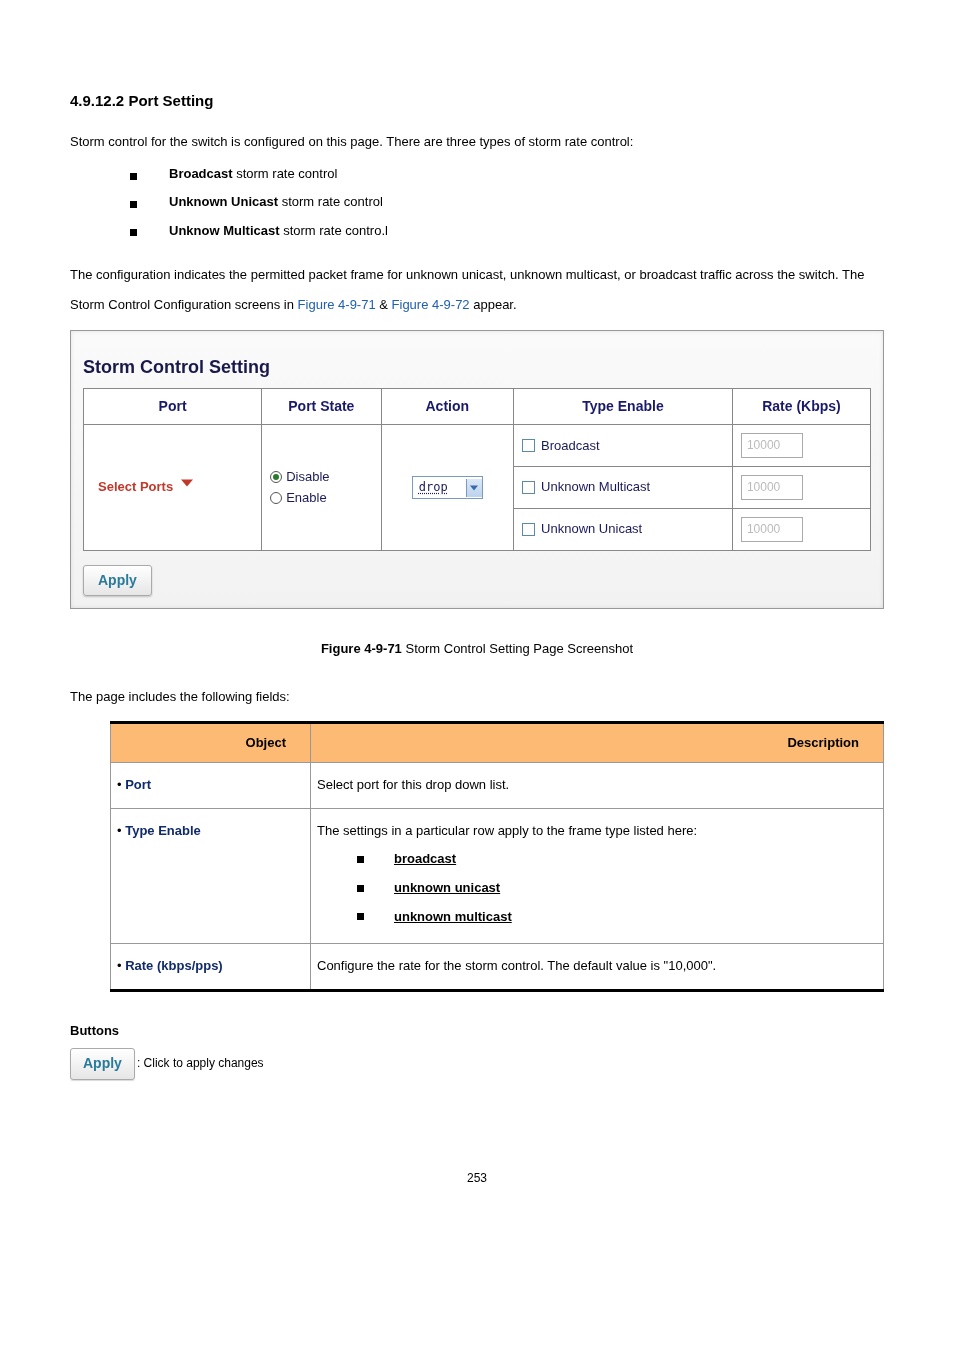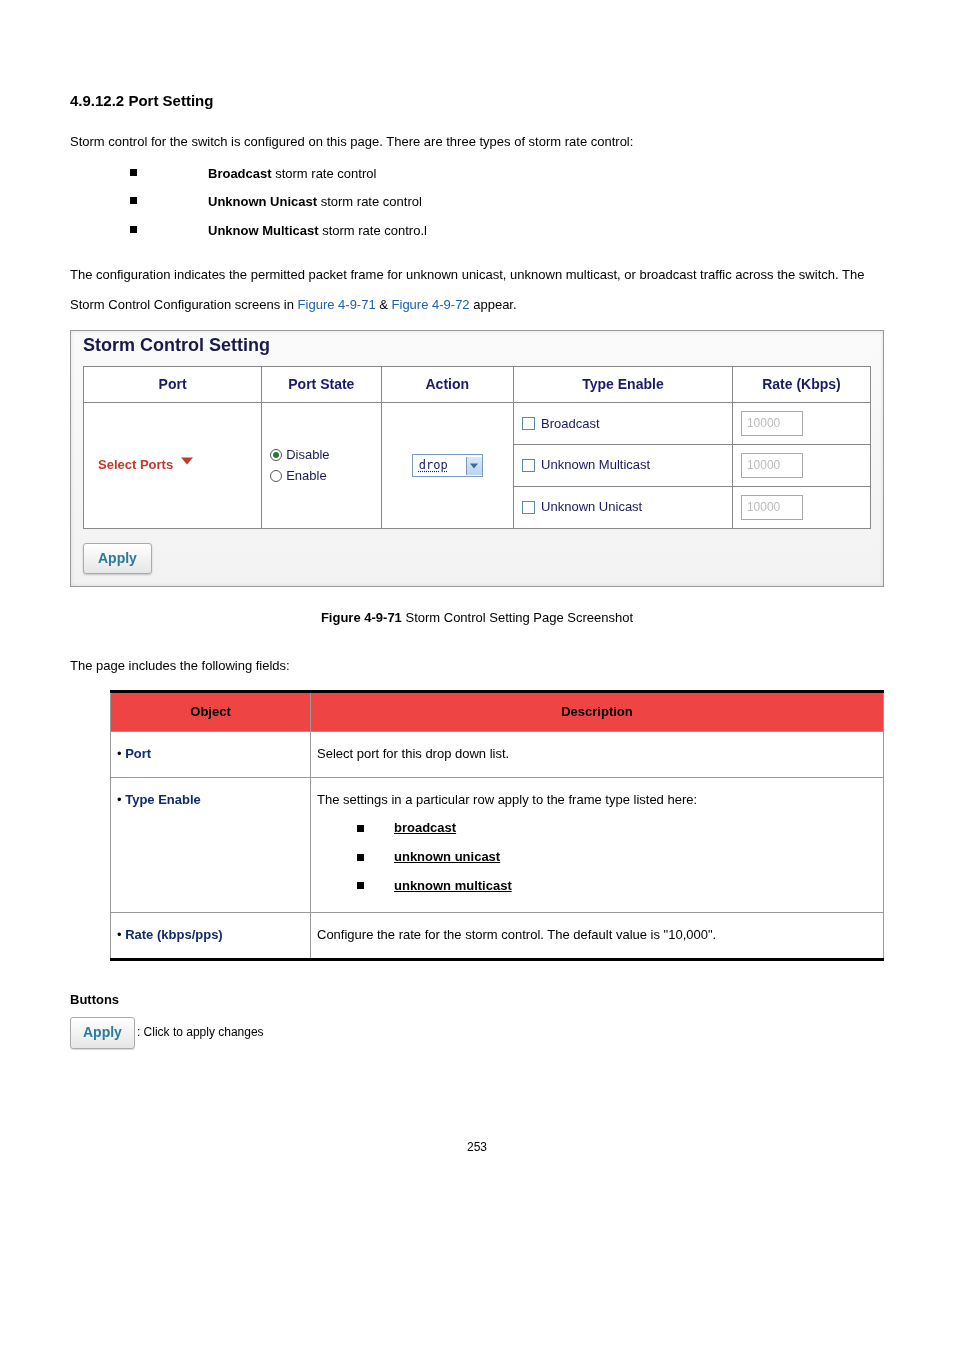--- a/index.html
+++ b/index.html
@@ -20,45 +20,44 @@
     .intro-text {
       font-size: 13px;
       margin-bottom: 14px;
     }
     .bullet-list {
       margin-left: 60px;
       margin-bottom: 20px;
     }
     .bullet-item {
       display: flex;
-      align-items: flex-start;
+      align-items: center;
       margin-bottom: 10px;
-      gap: 39px;
     }
     .bullet-square {
       width: 7px;
       height: 7px;
       background: #000;
       margin-right: 32px;
       margin-top: 4px;
       flex-shrink: 0;
     }
     .bullet-text { font-size: 13px; }
     .config-text {
       font-size: 13px;
       line-height: 2.3;
       margin-bottom: 10px;
     }
     .link-ref { color: #2060b0; }
     .figure-box {
       border: 1px solid #999;
       background: linear-gradient(#fafafa, #f2f2f2);
       box-shadow: inset 0 0 4px rgba(0,0,0,0.1);
-      padding: 2px 12px 12px;
-      margin-bottom: 22px;
+      padding: 24px 12px 12px;
+      margin-bottom: 31px;
     }
     .figure-title {
       font-size: 18px;
       font-weight: bold;
       color: #1a1a4a;
       margin-bottom: 8px;
     }
     .settings-table {
       border-collapse: collapse;
       width: 100%;
@@ -123,21 +122,21 @@
     }
     .page-includes { font-size:13px; margin-bottom:14px; }
     .desc-table {
       border-collapse: collapse; width: 100%; margin-bottom:30px; margin-left:40px; margin-right:0;
       width: calc(100% - 40px);
     }
     .desc-table tr.top-border td, .desc-table tr.top-border th {
       border-top: 3px solid #000;
     }
     .desc-table th {
-      background:#ef4444; text-align:center; padding:10px 12px; font-size:13px;
+      background:#fdba74; text-align:right; padding:10px 24px; font-size:13px;
       border:1px solid #999;
     }
     .desc-table td {
       border:1px solid #999; padding:10px 6px; font-size:13px; vertical-align:top; line-height:1.9;
     }
     .desc-table td.obj { width: 200px; }
     .desc-table tbody tr:last-child td { border-bottom:3px solid #000; }
     .obj-dot { color:#000; }
     .obj-label { color:#102a6a; font-weight:bold; }
     .inner-list { margin-left:40px; }

